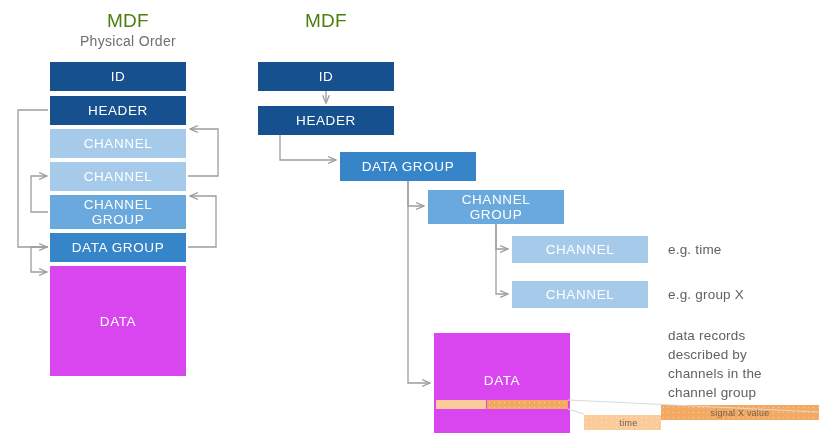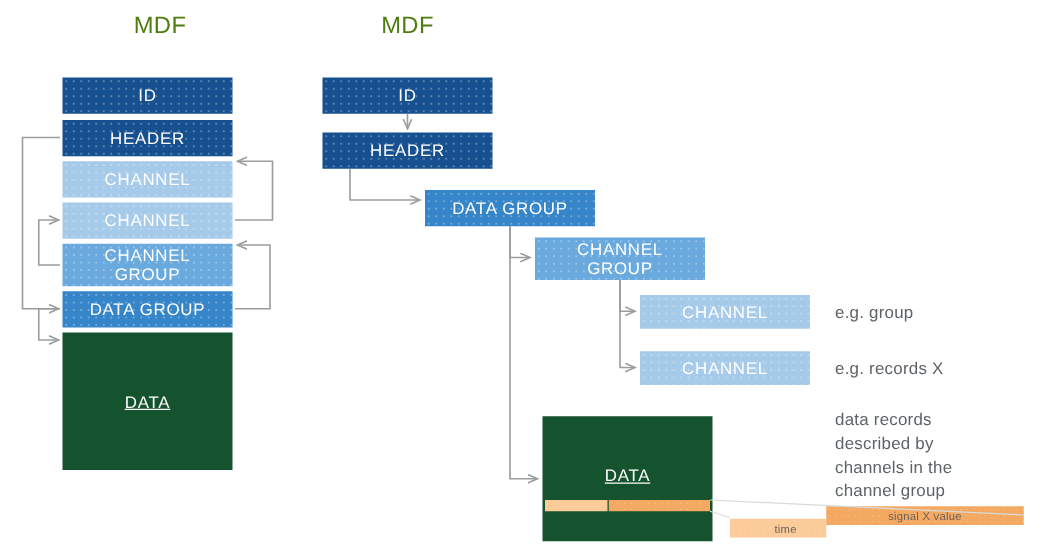--- a/index.html
+++ b/index.html
@@ -24,21 +24,21 @@
     color:#ffffff;text-align:center;
     font-size:13.5px;letter-spacing:.6px;font-weight:400;
     line-height:15px;
     background-image:radial-gradient(rgba(255,255,255,.30) .6px, transparent .7px);
     background-size:6px 6px;
   }
   .c-darkblue{background-color:#17508f;}
   .c-lightblue{background-color:#a6cae9;}
   .c-midblue{background-color:#6aa9dd;}
   .c-databluegroup{background-color:#3585c8;}
-  .c-orange{background-color:#14532d;background-image:none;text-decoration:underline;}
+  .c-orange{background-color:#d946ef;background-image:none;}
 
   .note{
     position:absolute;color:#5d6266;font-size:13.5px;
     line-height:19px;letter-spacing:.2px;
   }
   .recbar{
     position:absolute;box-sizing:border-box;
     display:flex;align-items:center;justify-content:center;
     font-size:9px;color:#6e6257;letter-spacing:.2px;
     background-image:radial-gradient(rgba(255,255,255,.45) .6px, transparent .7px);
@@ -49,20 +49,21 @@
 
   svg.ov{position:absolute;left:0;top:0;width:840px;height:440px;pointer-events:none;}
 </style>
 </head>
 <body>
 
 <div id="stage">
 
   <div class="ttl" style="left:48px;top:10px;width:160px;">
     <div class="l1">MDF</div>
+    <div class="l2">Physical Order</div>
   </div>
 
   <div class="blk c-darkblue" style="left:50px;top:62px;width:136px;height:29px;">ID</div>
 
   <div class="blk c-darkblue" style="left:50px;top:96px;width:136px;height:29px;">HEADER</div>
 
   <div class="blk c-lightblue" style="left:50px;top:129px;width:136px;height:29px;">CHANNEL</div>
 
   <div class="blk c-lightblue" style="left:50px;top:162px;width:136px;height:29px;">CHANNEL</div>
 
@@ -90,22 +91,22 @@
 
   <div class="blk c-orange" style="left:434px;top:333px;width:136px;height:100px;align-items:flex-start;padding-top:40px;">DATA</div>
 
   <div style="position:absolute;left:436px;top:400px;width:50px;height:9px;background:#fbcb9a;"></div>
   <div style="position:absolute;left:487px;top:400px;width:81px;height:9px;background:#f4a962;
               background-image:radial-gradient(rgba(255,255,255,.45) .6px, transparent .7px);background-size:5px 5px;"></div>
 
   <div class="recbar c-ltorange" style="left:584px;top:415px;width:77px;height:15px;">time</div>
   <div class="recbar c-mdorange" style="left:661px;top:405px;width:158px;height:15px;">signal X value</div>
 
-  <div class="note" style="left:668px;top:240px;">e.g. group</div>
-  <div class="note" style="left:668px;top:285px;">e.g. records X</div>
+  <div class="note" style="left:668px;top:240px;">e.g. time</div>
+  <div class="note" style="left:668px;top:285px;">e.g. group X</div>
   <div class="note" style="left:668px;top:326px;width:165px;white-space:pre-line;">data records
 described by
 channels in the
 channel group</div>
 
   <svg class="ov" viewBox="0 0 840 440">
     <defs>
       <marker id="ah" markerWidth="7" markerHeight="7" refX="6" refY="3.0" orient="auto" markerUnits="strokeWidth">
         <path d="M0,0.4 L6,3.0 L0,5.6" fill="none" stroke="#9a9da0" stroke-width="1"></path>
       </marker>

